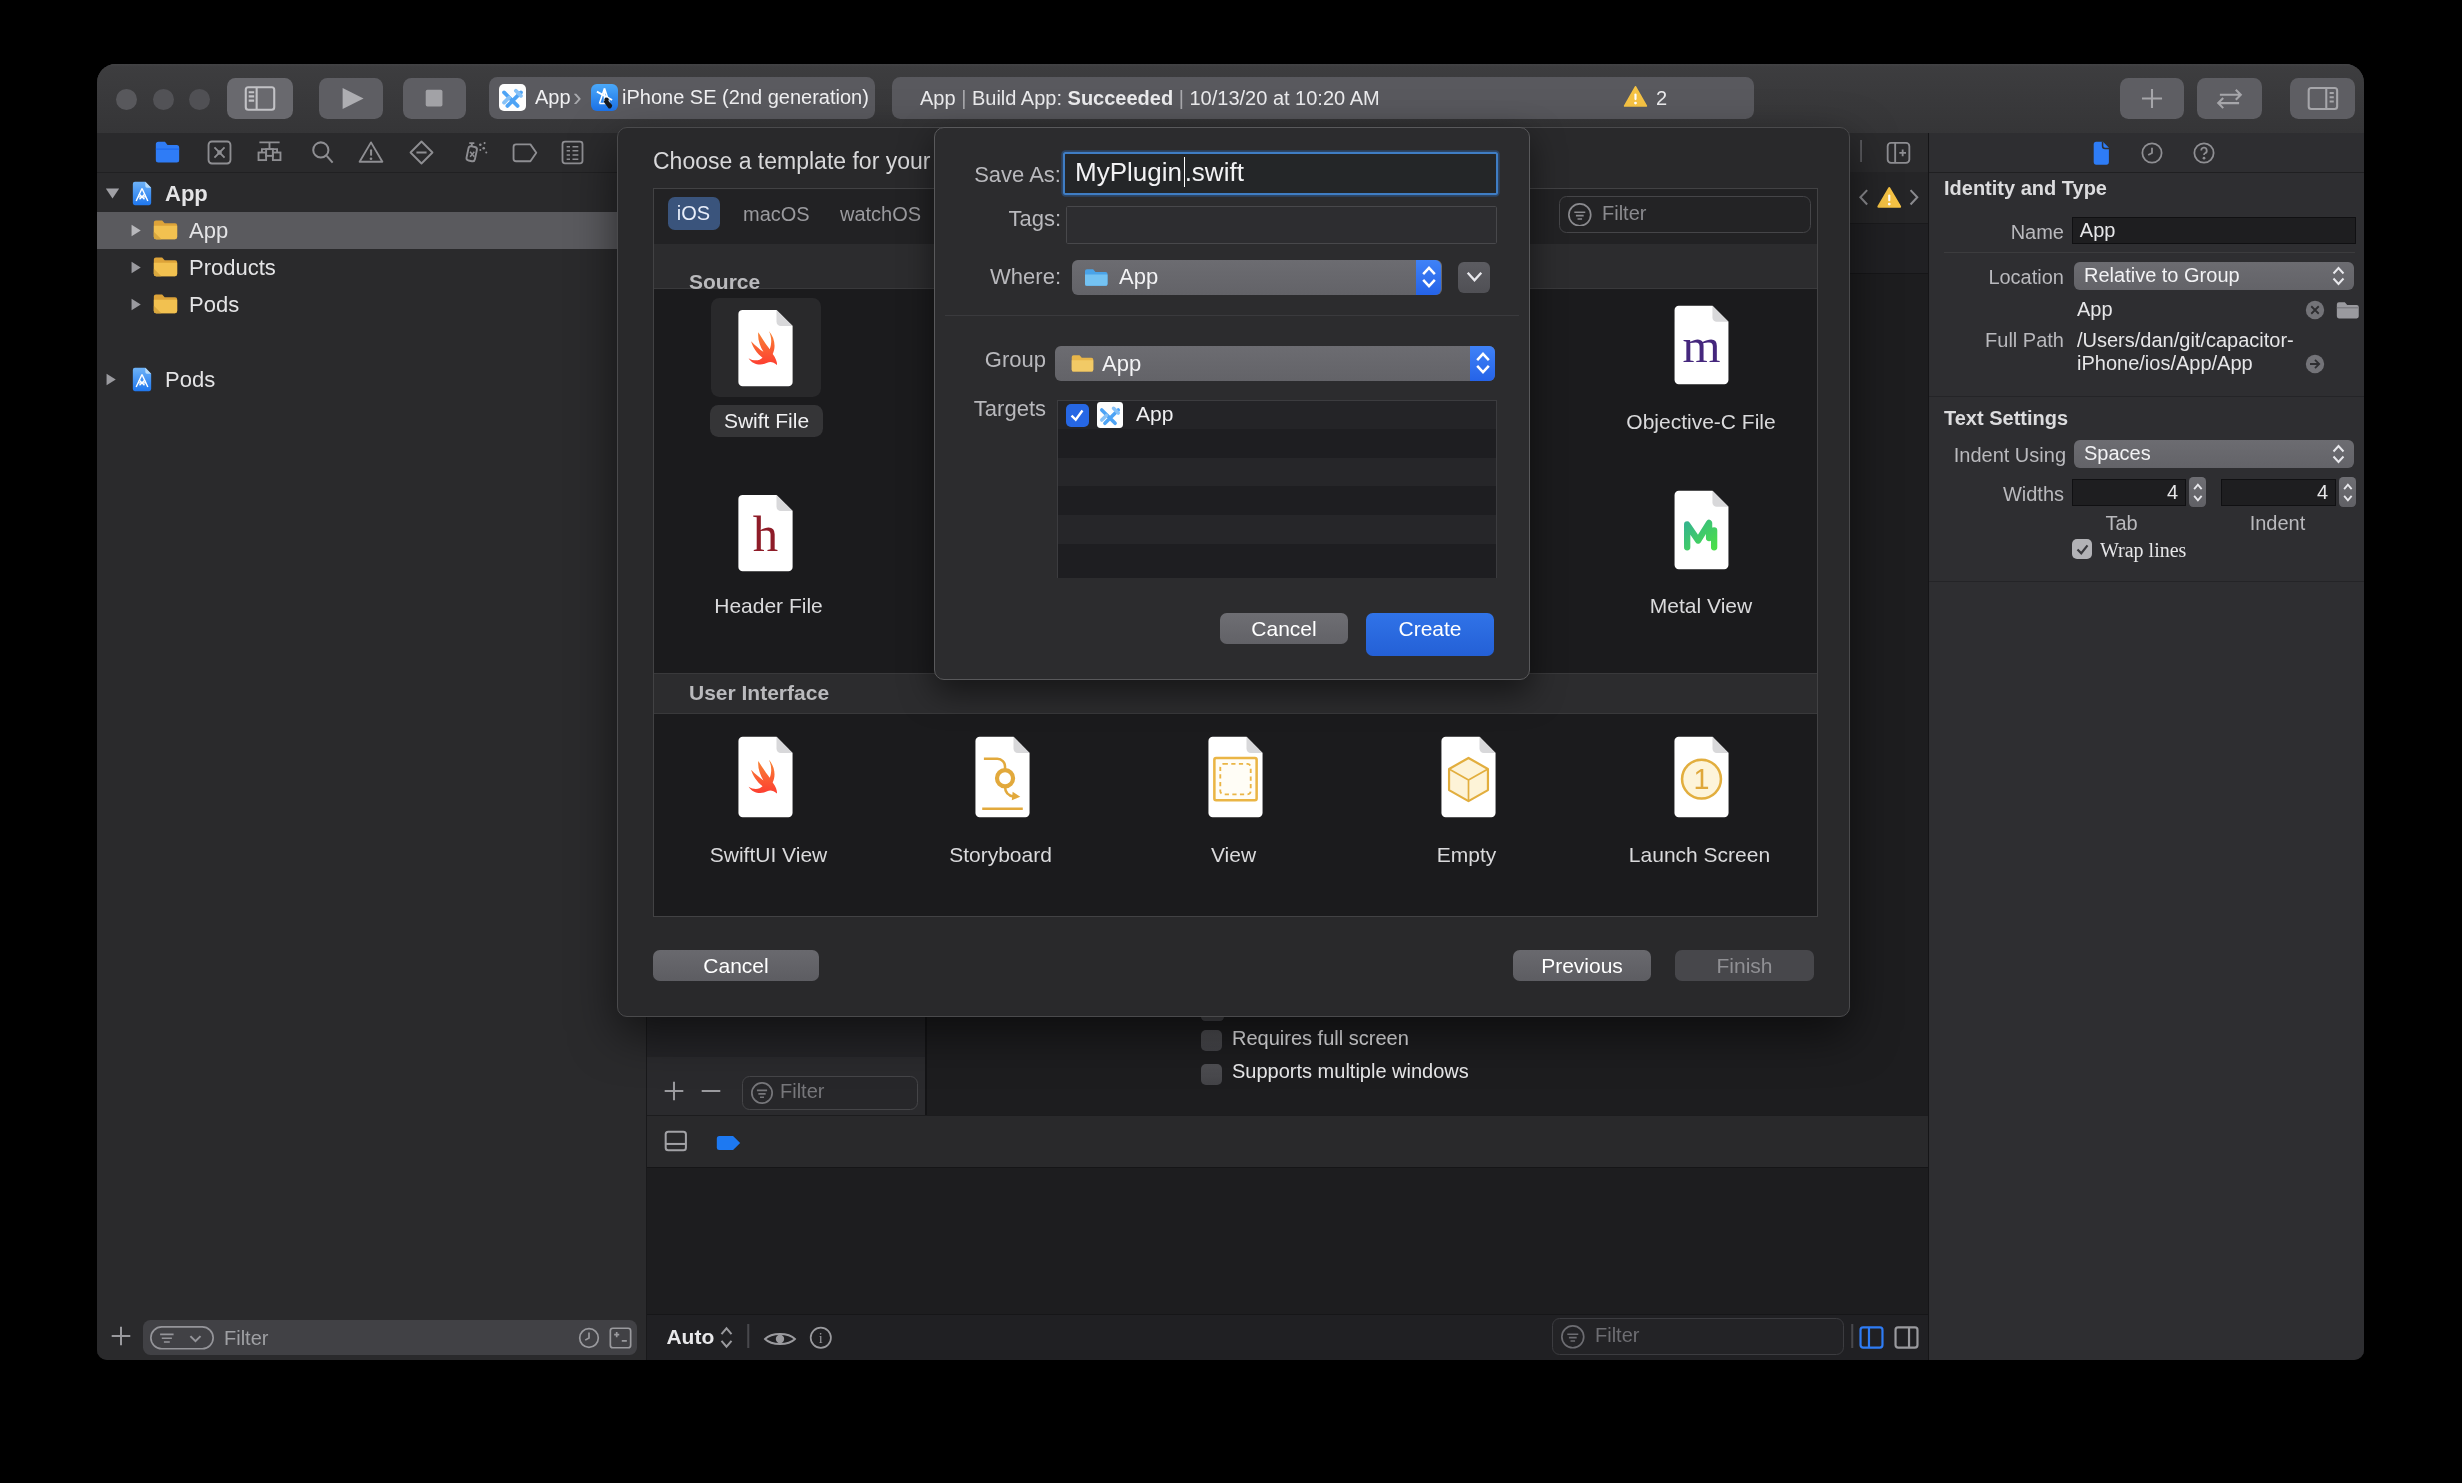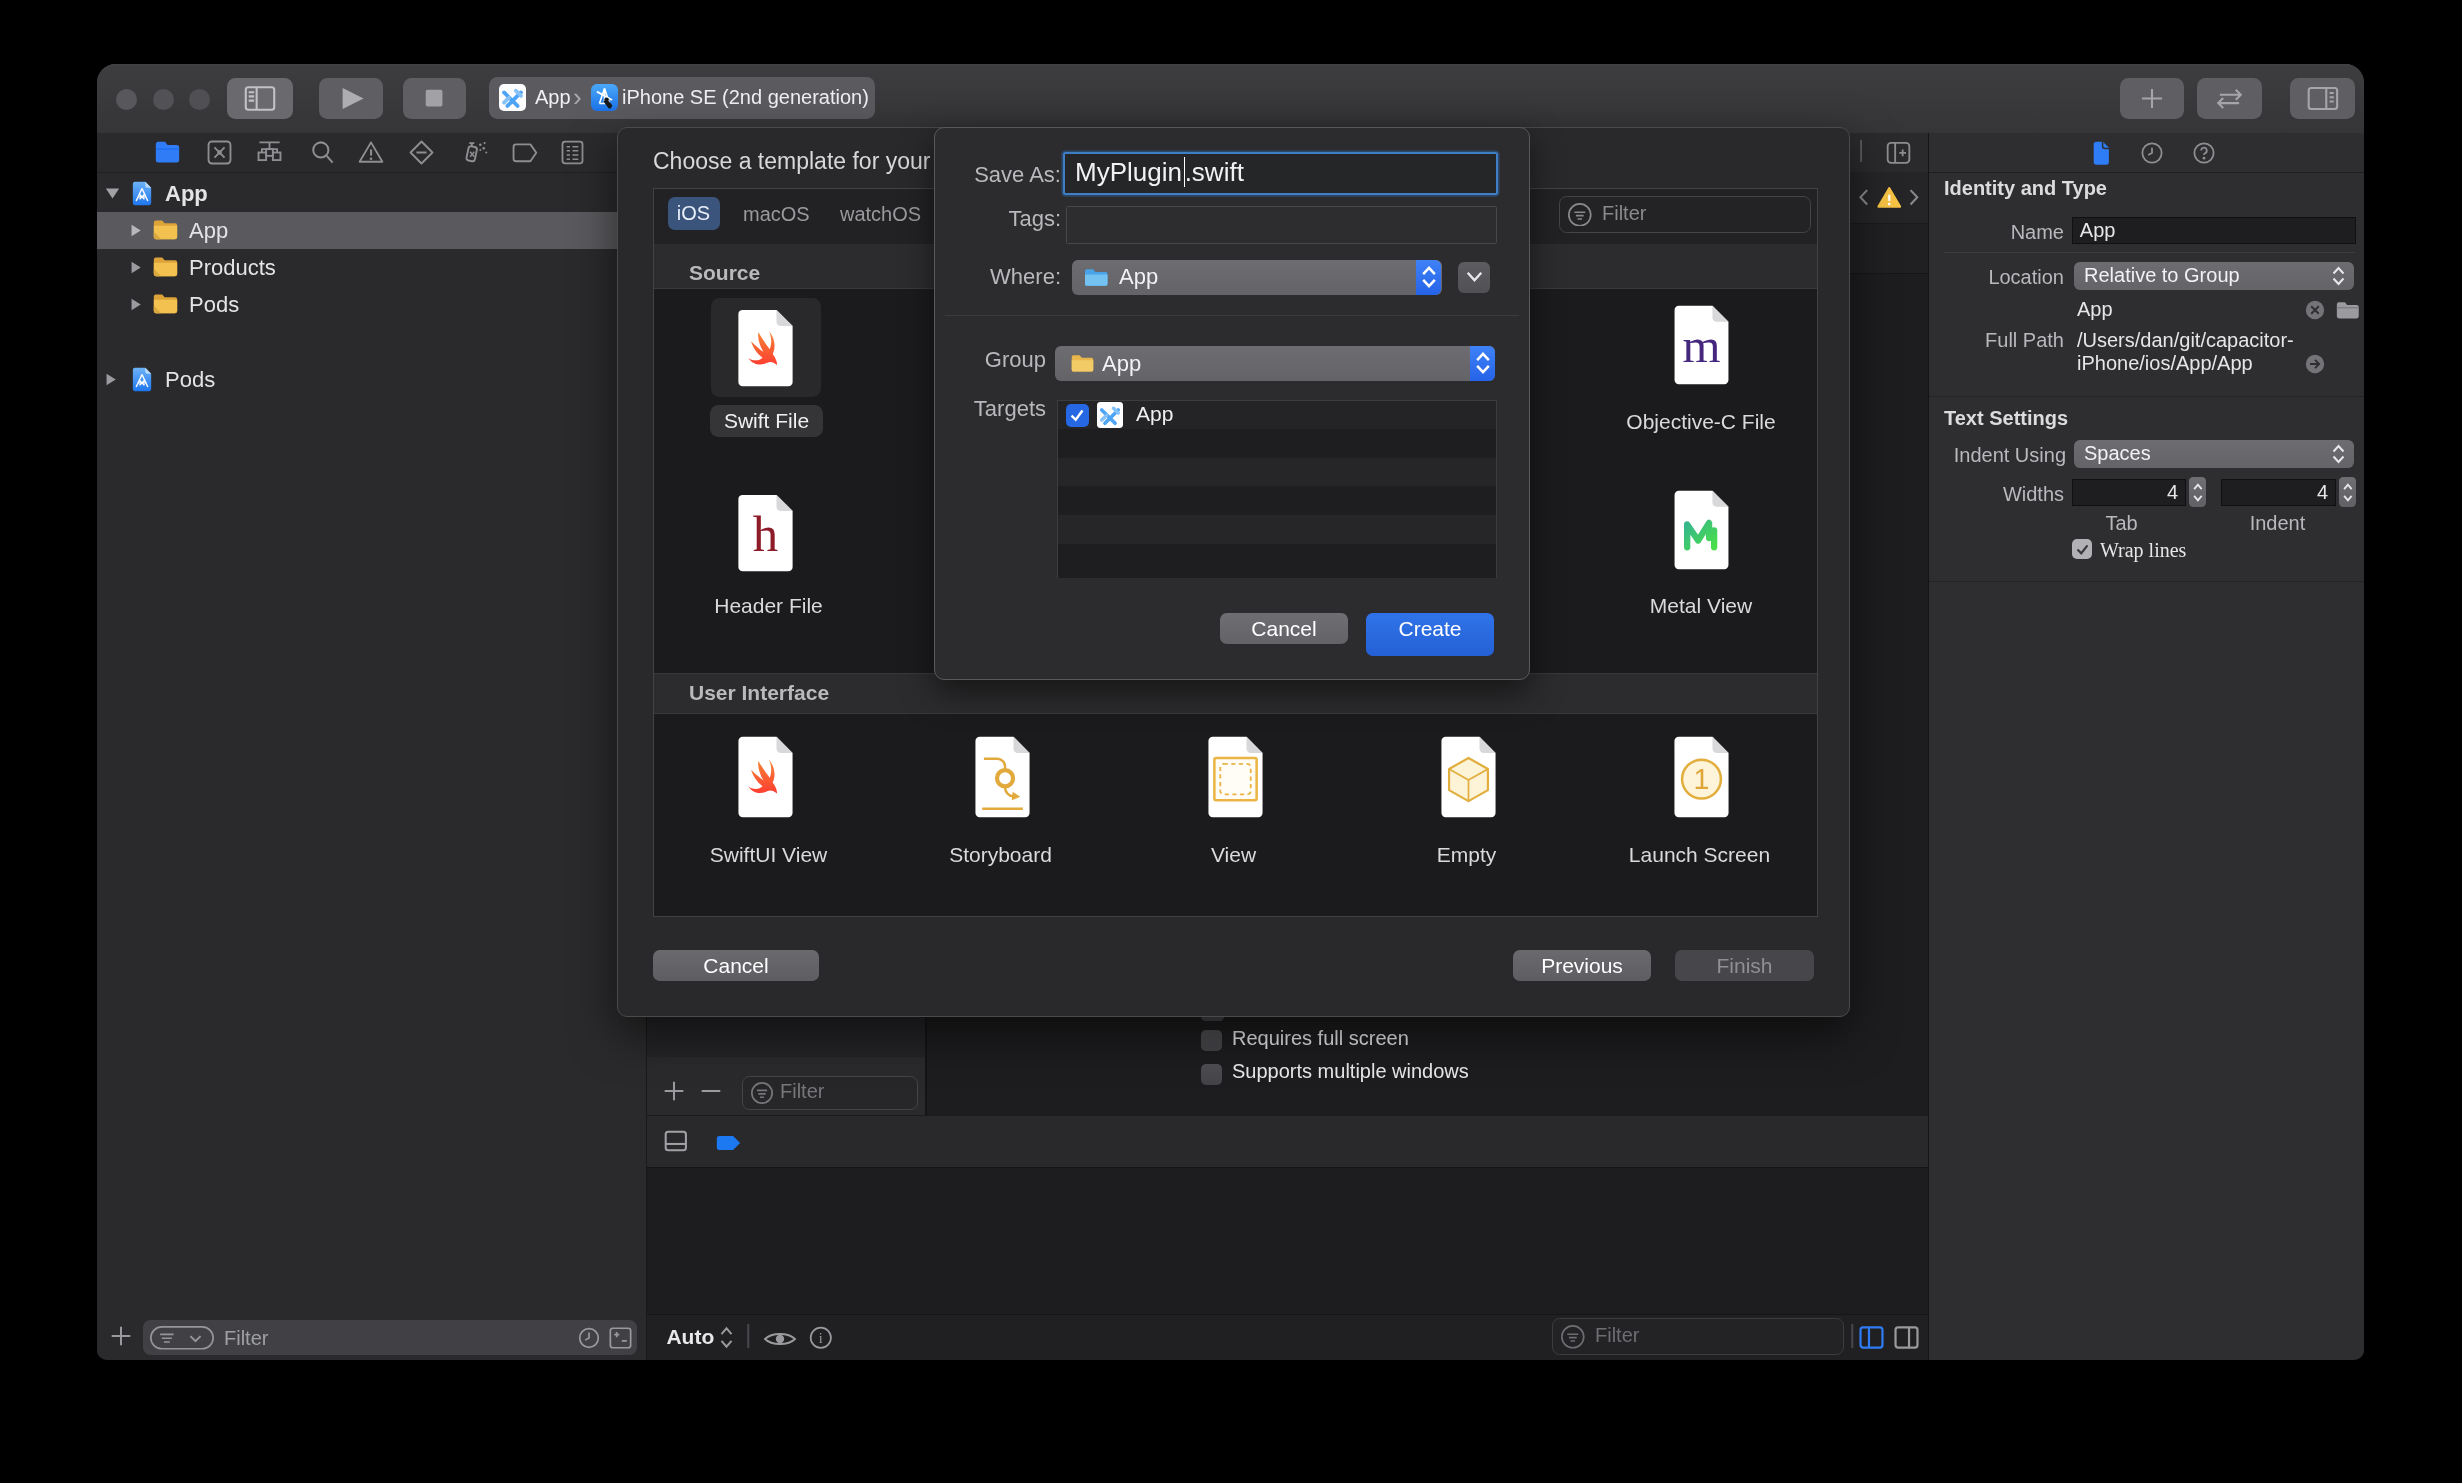--- a/index.html
+++ b/index.html
@@ -53,20 +53,29 @@
     <span class="abs" style="left:84px;top:5px;color:#aaabaf;font-size:26px;">›</span>
     <div class="abs" style="left:102px;top:7.6px;width:27px;height:27px;border-radius:5.9px;background:linear-gradient(#4aa8f8,#1c72e8);">
       <svg width="27" height="27" viewBox="0 0 32 32">
         <path d="M16 5 L16 23 M10 23 L22 23 M16 5 L10 23 M16 5 L22 23" stroke="#fff" stroke-width="1.8" fill="none"></path>
         <path d="M7 9 L25 19" stroke="#fff" stroke-width="2.2"></path>
         <path d="M18 17 l7 8 a3.5 3.5 0 0 1-4 4 l-6-8 Z" fill="#16181c"></path>
         <circle cx="18.5" cy="18.5" r="2.6" fill="#16181c"></circle>
       </svg></div>
     <span class="abs" style="left:133px;top:9.3px;color:#f0f0f2;">iPhone SE (2nd generation)</span>
   </div>
+  <div class="pill" id="status" style="left:795px;width:862px;background:#59595e;font-size:20px;">
+    <span class="abs" style="left:28px;top:10px;color:#ebebed;">App <span style="color:#aaaaae;">|</span> Build App: <b>Succeeded</b> <span style="color:#aaaaae;">|</span> 10/13/20 at 10:20 AM</span>
+    <svg class="abs" style="left:731px;top:8.4px;" width="25" height="23.6" viewBox="0 0 30 28">
+      <path d="M15 2 L28 25 L2 25 Z" fill="#f6c344" stroke="#f6c344" stroke-width="2" stroke-linejoin="round"></path>
+      <rect x="13.7" y="10" width="2.6" height="8" rx="1.3" fill="#fff"></rect>
+        <circle cx="15" cy="21.5" r="1.7" fill="#fff"></circle>
+    </svg>
+    <span class="abs" style="left:764px;top:10px;color:#ebebed;">2</span>
+  </div>
   <div class="tbtn" style="left:2023px;width:64px;">
     <svg width="64" height="41" viewBox="0 0 76 49">
         <g stroke="#a6a6aa" stroke-width="2.5">
       <line x1="38" y1="13" x2="38" y2="36"></line>
           <line x1="26" y1="24.5" x2="50" y2="24.5"></line>
         </g>
       </svg>
   </div>
   <div class="tbtn" style="left:2100px;width:65px;">
     <svg width="65" height="41" viewBox="0 0 77 49">
@@ -458,21 +467,21 @@
         <span class="abs" style="left:186px;top:14.3px;font-size:20px;color:#9a9a9e;">watchOS</span>
         <div class="abs" style="left:905px;top:6.8px;width:250px;height:35px;border:1.7px solid #454548;border-radius:7.6px;background:#232325;">
           <svg class="abs" style="left:8.4px;top:5.9px;" width="23.6" height="23.6" viewBox="0 0 28 28">
             <circle cx="14" cy="14" r="13" fill="none" stroke="#8a8a8e" stroke-width="2"></circle>
             <path d="M7.5 11 h13 M9.4 15 h9.2 M11.3 19 h5.4" stroke="#8a8a8e" stroke-width="2" fill="none"></path>
             </svg>
           <span class="abs" style="left:42px;top:5px;color:#8a8a8e;font-size:20px;">Filter</span>
         </div>
       </div>
       <div class="abs" style="left:0;top:55px;width:1163px;height:44px;background:#2c2c2e;border-bottom:0.8px solid #39393b;">
-        <b class="abs" style="left:35px;top:17px;font-size:21px;color:#bababd;">Source</b>
+        <b class="abs" style="left:35px;top:26px;font-size:21px;color:#bababd;">Source</b>
         </div>
 
       <div class="abs" style="left:57px;top:109px;width:110px;height:99px;background:#29292b;border-radius:8.4px;"></div>
       <svg class="abs" style="left:81px;top:120px;" width="61" height="78" viewBox="0 0 72 92">
         <path d="M4 6 a5 5 0 0 1 5-5 h40 l19 19 v66 a5 5 0 0 1-5 5 H9 a5 5 0 0 1-5-5 Z" fill="#fff"></path>
         <path d="M49 1 l19 19 h-14 a5 5 0 0 1-5-5 Z" fill="#d8d8da"></path>
         <path d="M40 26 C 47 34 48.5 45 44.5 53 C 49 59 50 64 49.5 66 C 45.5 62.5 41.5 61.5 38 63.5 C 31 67 21 66 16 58 C 22.5 62 29 61 32.5 57.5 C 26 52.5 20.5 44.5 19 38 C 24 43 29.5 48 33.5 50.5 C 29.5 44 26.5 35 27.5 27.5 C 32 35 37 42 41 47.5 C 43.5 41 43.5 33 40 26 Z" fill="url(#swg)"></path>
       </svg>
       <div class="abs" style="left:56px;top:216px;width:113px;height:32px;background:#353537;border-radius:8.4px;text-align:center;">
         <span style="line-height:32px;font-size:21px;color:#f0f0f2;">Swift File</span></div>

